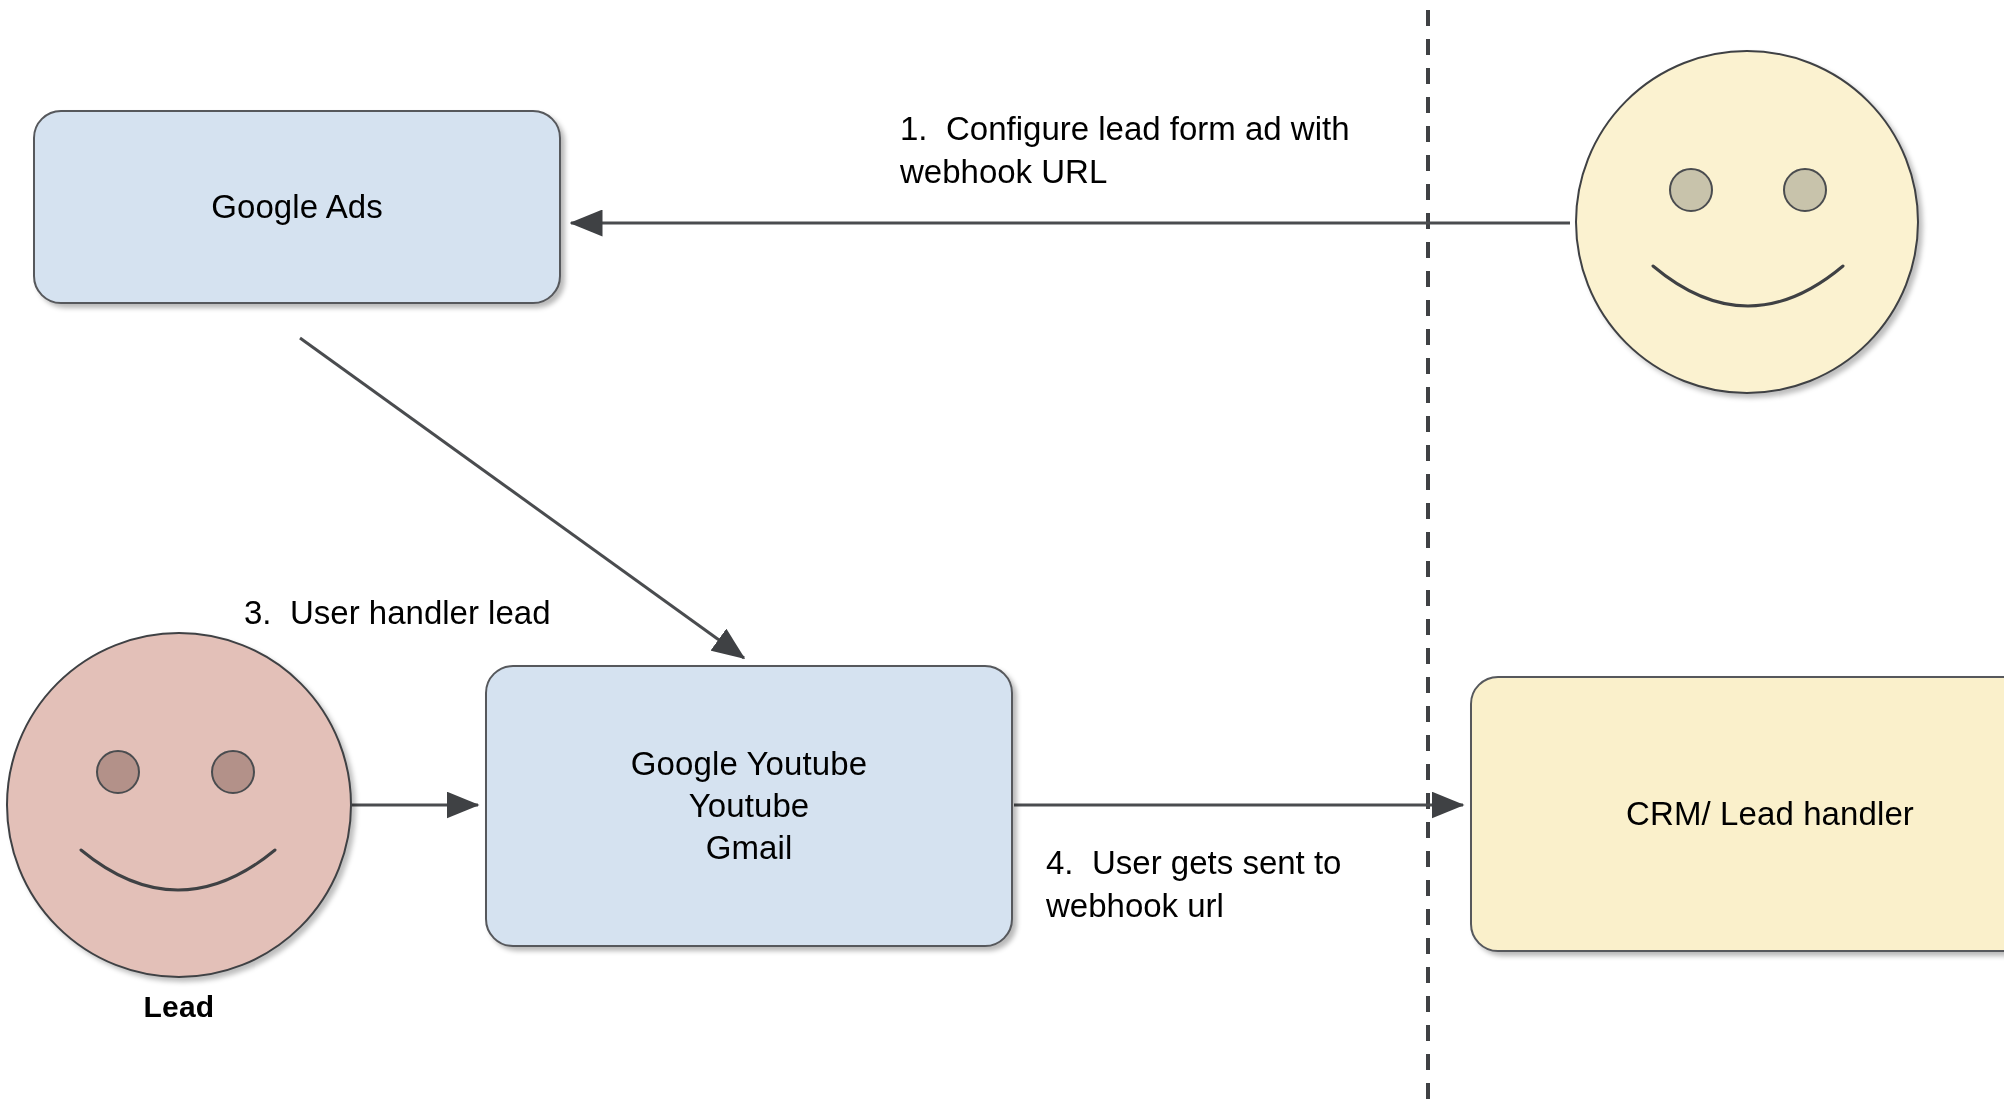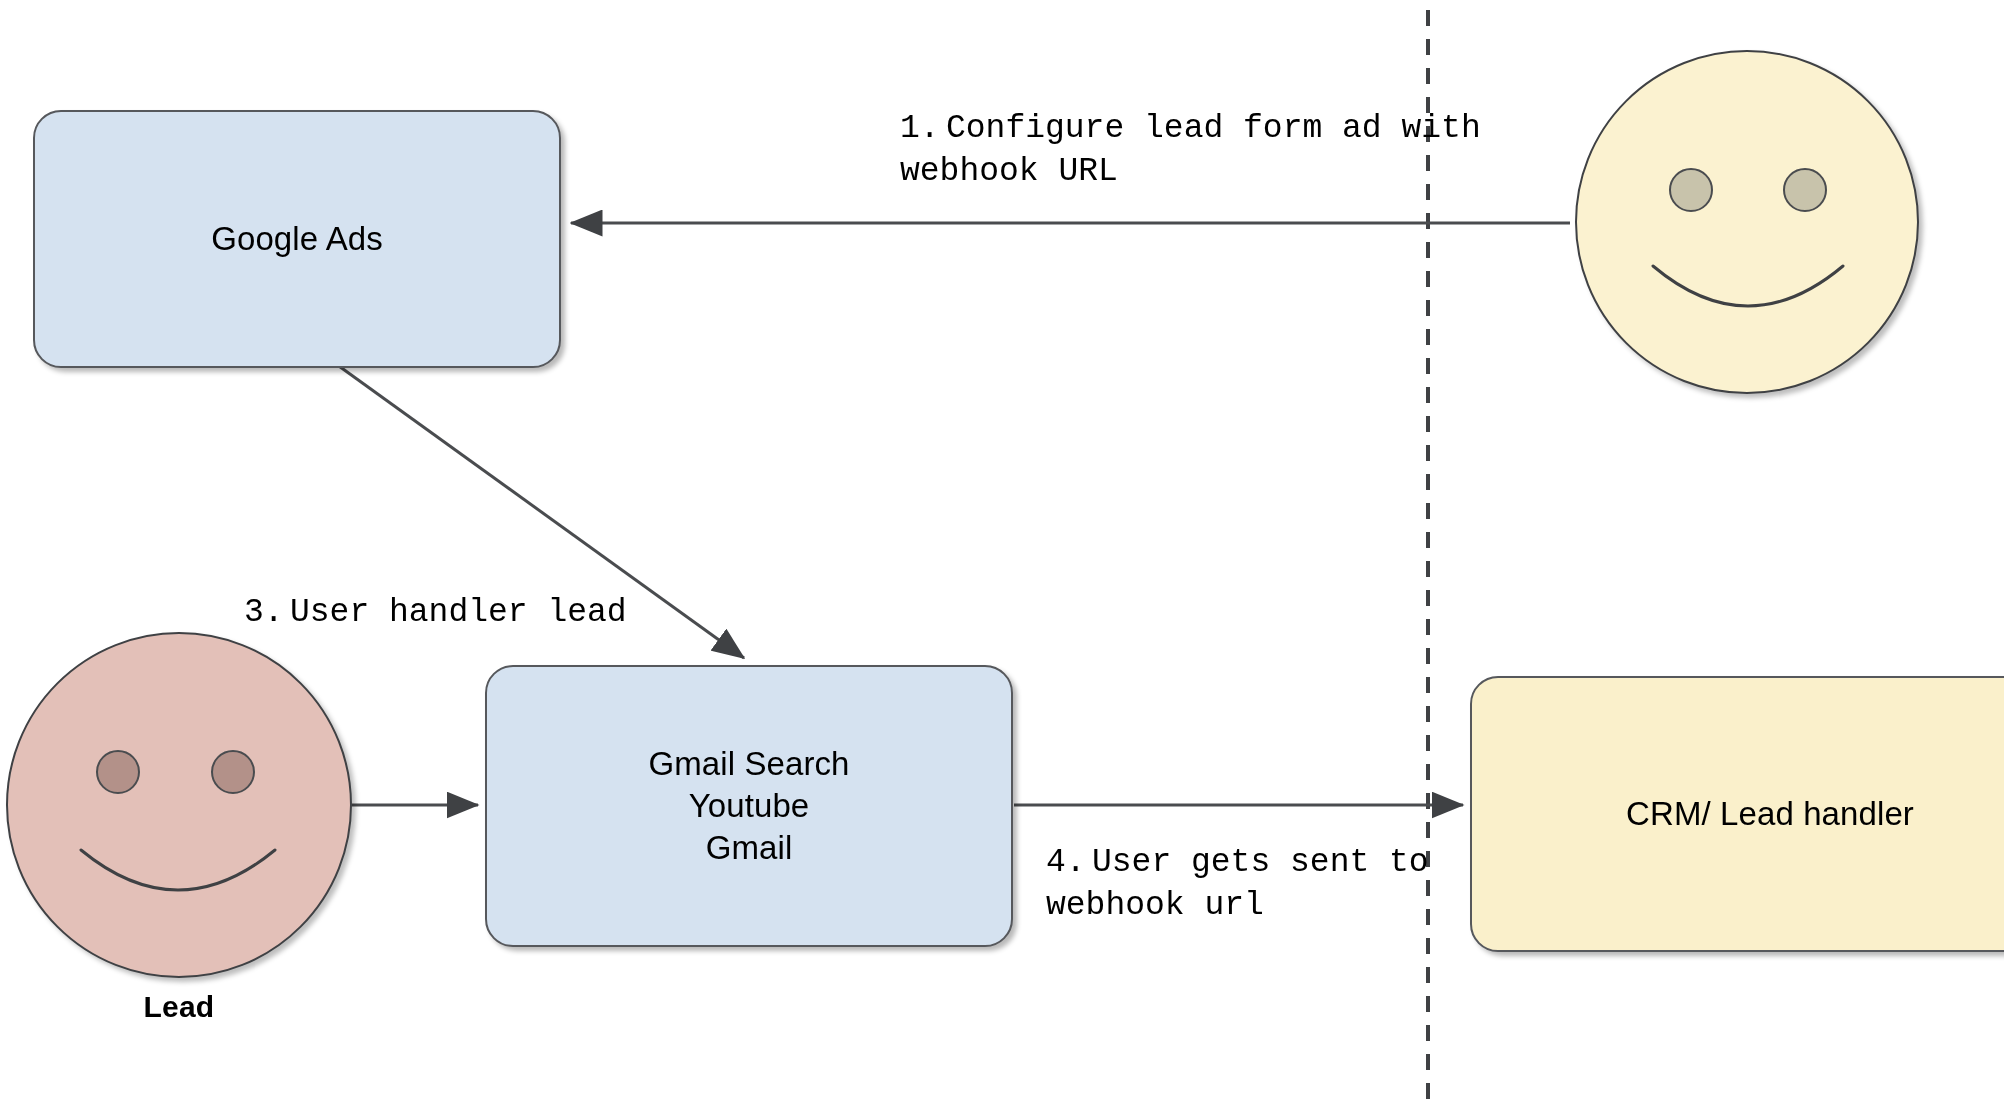--- a/index.html
+++ b/index.html
@@ -45,21 +45,21 @@
     font-size: 33px;
     line-height: 1.28;
     color: #000000;
     letter-spacing: 0.1px;
     white-space: pre-line;
   }
   .fill-blue  { background: #d5e2f0; }
   .fill-cream { background: #faf0cb; }
 
   #box-google-ads {
-    left: 33px;  top: 110px;  width: 528px;  height: 258px;
+    left: 33px;  top: 110px;  width: 528px;  height: 194px;
   }
   #box-google-surfaces {
     left: 485px; top: 665px;  width: 528px;  height: 282px;
   }
   #box-crm {
     left: 1470px; top: 676px; width: 600px;  height: 276px;
   }
 
   
   .actor {
@@ -111,21 +111,20 @@
   #actor-user .actor-name { top: 358px; }
 
   
   .step-label {
     position: absolute;
     font-size: 33px;
     line-height: 1.30;
     color: #000000;
     white-space: pre-line;
     z-index: 4;
-    font-family: Liberation Mono, monospace;
   }
   .step-label .step-num {
     display: inline-block;
     width: 46px;
   }
   #step-1 { left: 900px;  top: 108px; }
   #step-2 { left: 570px;  top: 408px; }
   #step-3 { left: 244px;  top: 592px; }
   #step-4 { left: 1046px; top: 842px; }
 </style>
@@ -150,21 +149,21 @@
     <line x1="352" y1="805" x2="478" y2="805" stroke="#4a4c4f" stroke-width="3" marker-end="url(#arrowhead)"></line>
 
     <line x1="1014" y1="805" x2="1463" y2="805" stroke="#4a4c4f" stroke-width="3" marker-end="url(#arrowhead)"></line>
   </svg>
 
   <div class="node-box fill-blue" id="box-google-ads">
     <span class="node-label">Google Ads</span>
   </div>
 
   <div class="node-box fill-blue" id="box-google-surfaces">
-    <span class="node-label">Gmail Search
+    <span class="node-label">Google Youtube
 Youtube
 Gmail</span>
   </div>
 
   <div class="node-box fill-cream" id="box-crm">
     <span class="node-label">CRM/ Lead handler</span>
   </div>
 
   <div class="actor" id="actor-advertiser">
     <div class="actor-face"></div>

